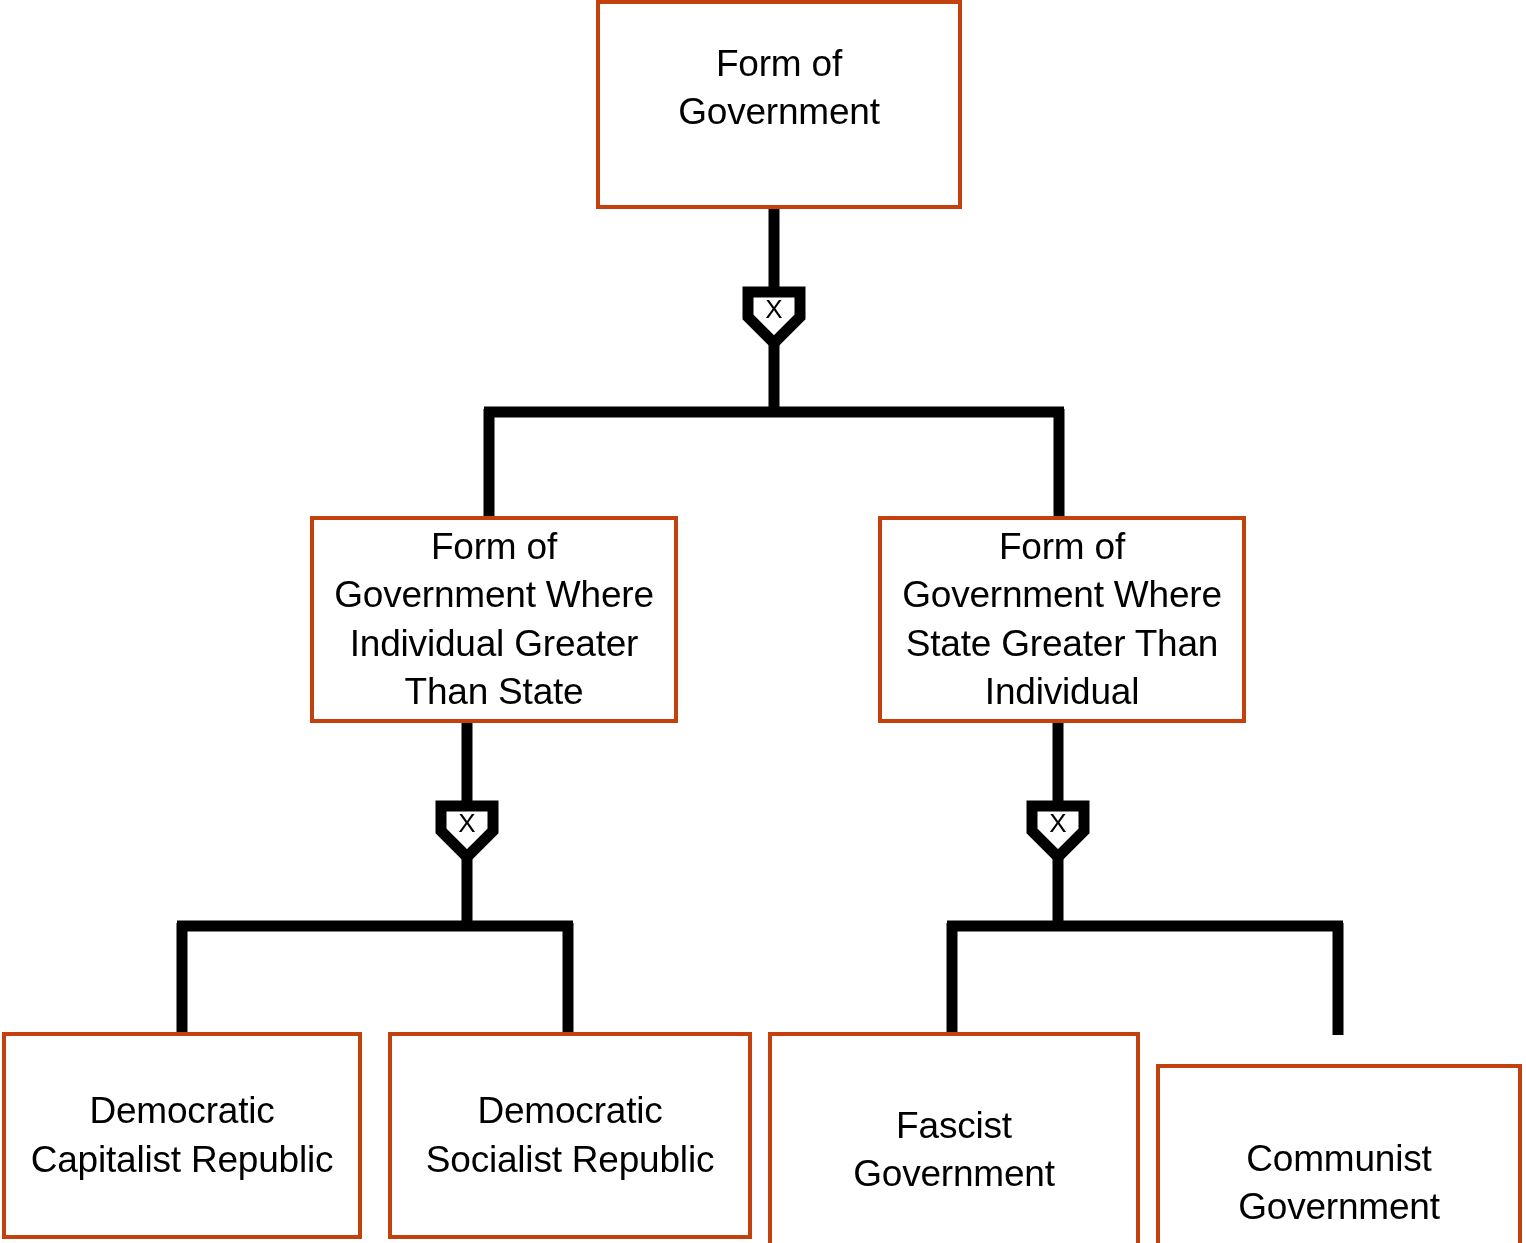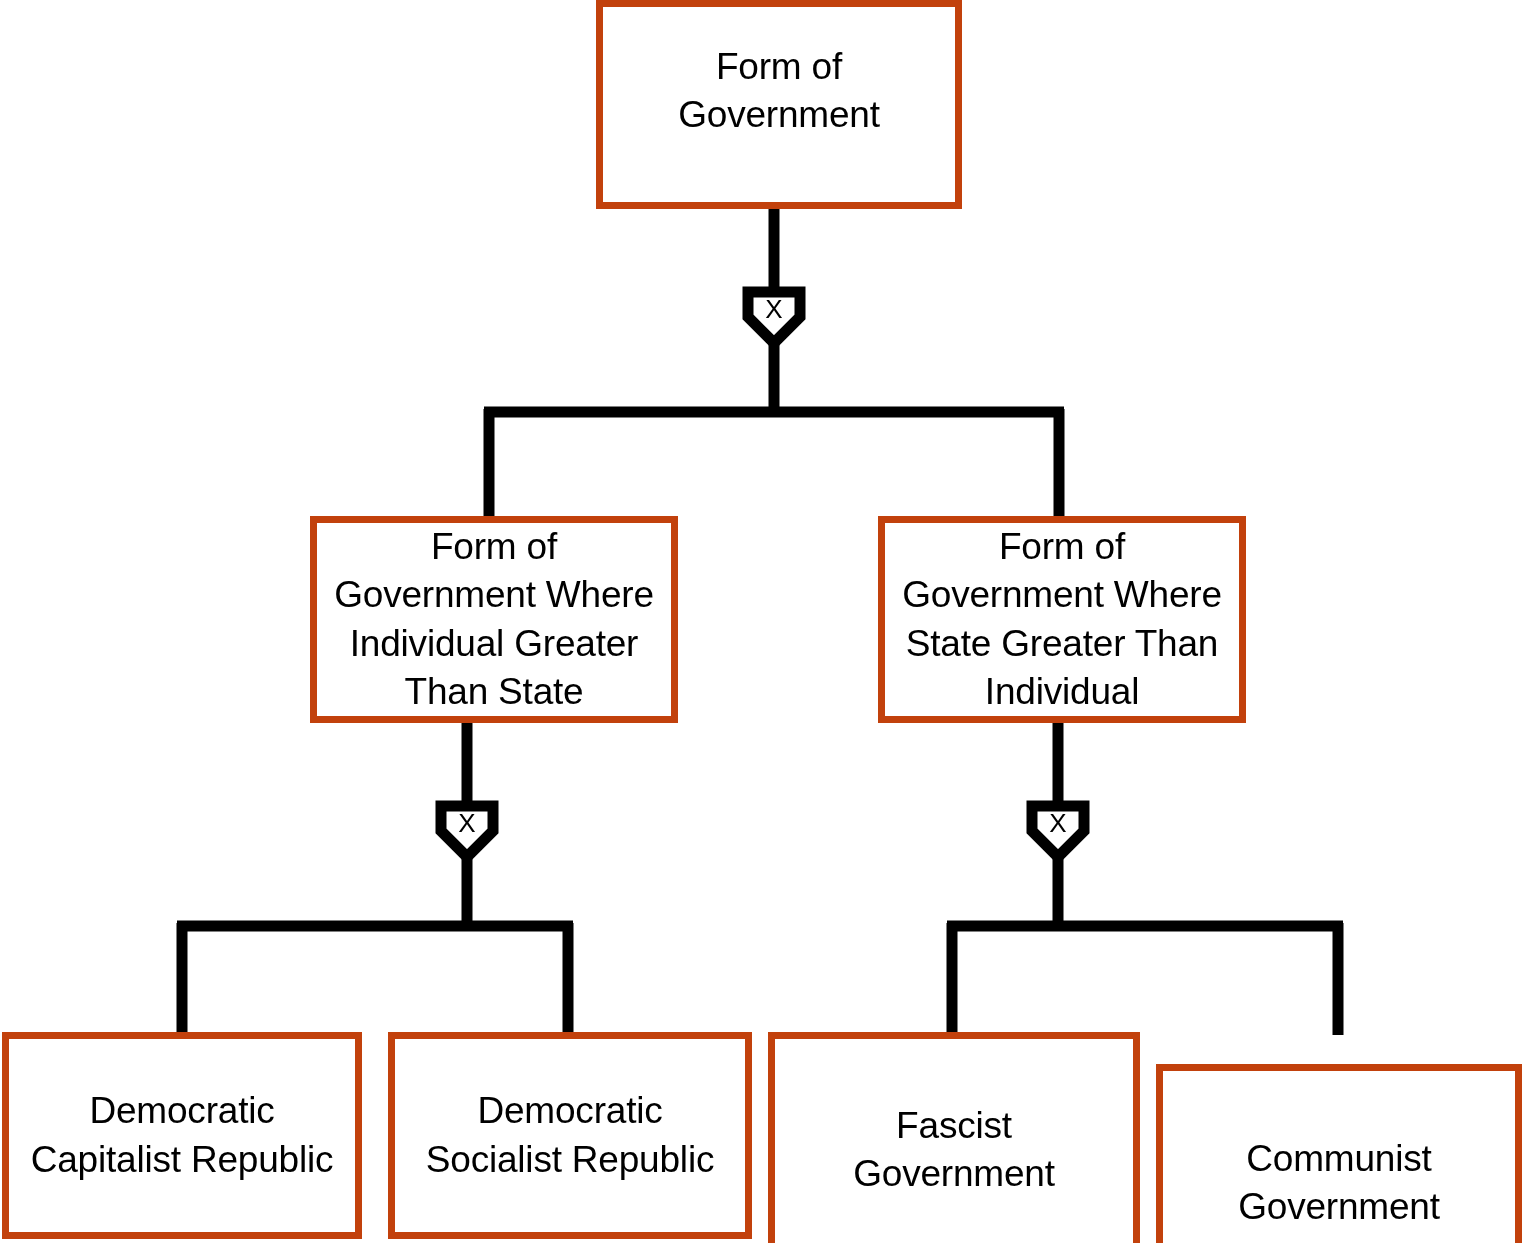--- a/index.html
+++ b/index.html
@@ -23,21 +23,21 @@
     position: absolute;
     top: 0;
     left: 0;
     width: 1526px;
     height: 1243px;
   }
   .node-box {
     position: absolute;
     box-sizing: border-box;
     background: #ffffff;
-    border: 7px solid #c2410c;
+    border: 4px solid #c2410c;
     display: flex;
     align-items: center;
     justify-content: center;
     text-align: center;
   }
   .node-label {
     font-family: "Liberation Sans", sans-serif;
     font-size: 37px;
     line-height: 1.3;
     color: #000000;

